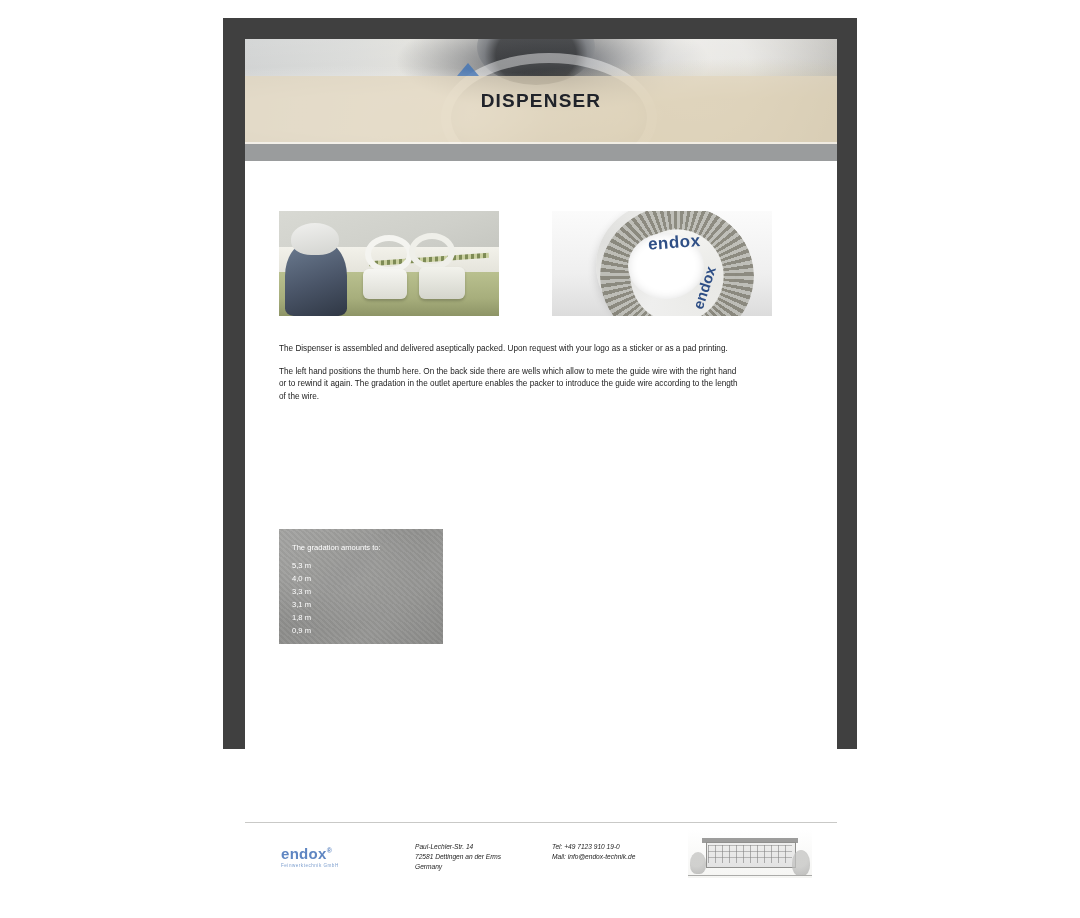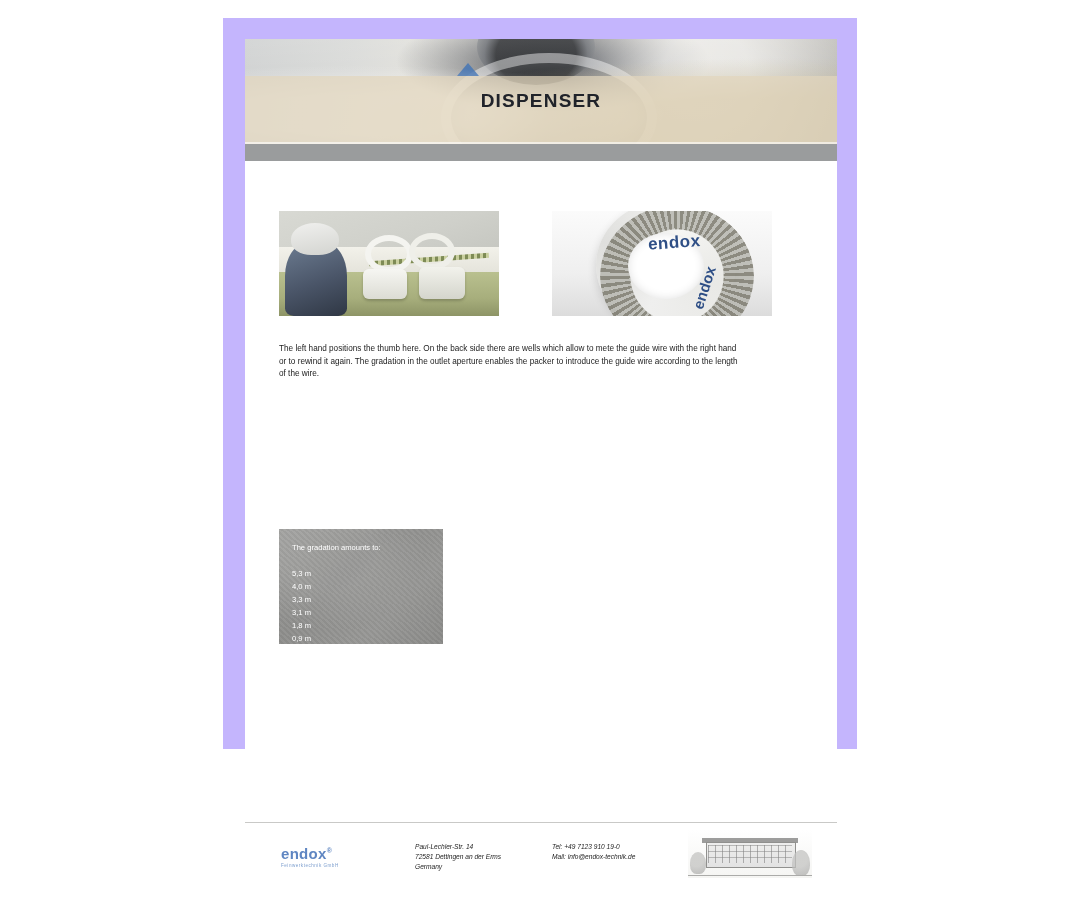--- a/index.html
+++ b/index.html
@@ -11,21 +11,21 @@
     overflow: hidden;
     font-family: "Liberation Sans", sans-serif;
   }
 
   .page-frame {
     position: absolute;
     left: 223px;
     top: 18px;
     width: 634px;
     height: 731px;
-    background: #c4b5fd;
+    background: #404040;
   }
 
   .page {
     position: absolute;
     left: 22px;
     top: 21px;
     width: 592px;
     height: 840px;
     background: #ffffff;
     overflow: hidden;
@@ -317,21 +317,21 @@
   }
   .grad-inner {
     position: relative;
     padding: 12px 0 0 13px;
     color: #ffffff;
     font-size: 7.6px;
     line-height: 13px;
     font-family: "Liberation Sans", sans-serif;
     z-index: 2;
   }
-  .grad-title { margin-bottom: 13px; }
+  .grad-title { margin-bottom: 5px; }
   .grad-item { white-space: pre; }
 
   
   .footer-rule {
     position: absolute;
     left: 0;
     top: 783px;
     width: 592px;
     height: 1px;
     background: #c9c9c7;
@@ -466,20 +466,21 @@
 
     <div class="photo-right">
       <div class="pr-coil-outer"></div>
       <div class="pr-wire"></div>
       <div class="pr-coil-inner"></div>
       <div class="pr-logo">endox</div>
       <div class="pr-logo2">endox</div>
     </div>
 
     <div class="body-text">
+      <p>The Dispenser is assembled and delivered aseptically packed. Upon request with your logo as a sticker or as a pad printing.</p>
       <p>The left hand positions the thumb here. On the back side there are wells which allow to mete the guide wire with the right hand or to rewind it again. The gradation in the outlet aperture enables the packer to introduce the guide wire according to the length of the wire.</p>
     </div>
 
     <div class="grad-box">
       <div class="grad-inner">
         <div class="grad-title">The gradation amounts to:</div>
         <div class="grad-item">5,3 m</div>
         <div class="grad-item">4,0 m</div>
         <div class="grad-item">3,3 m</div>
         <div class="grad-item">3,1 m</div>

